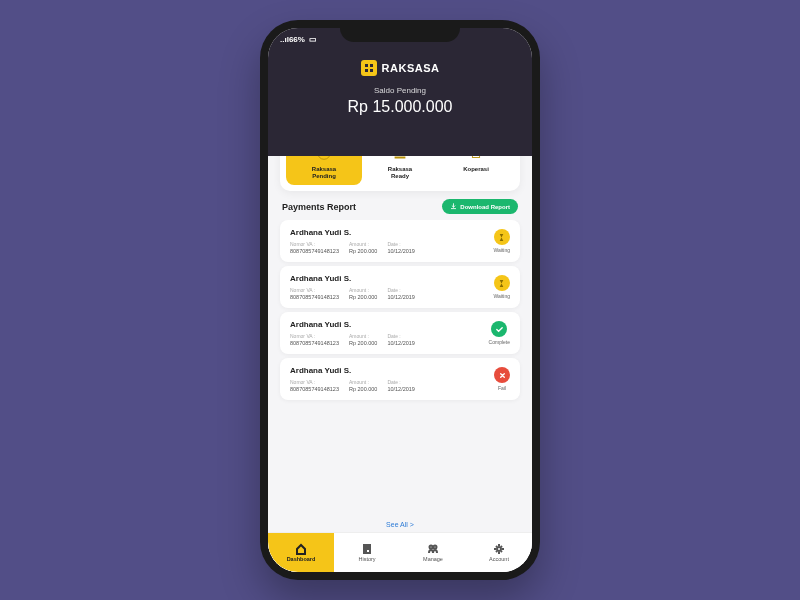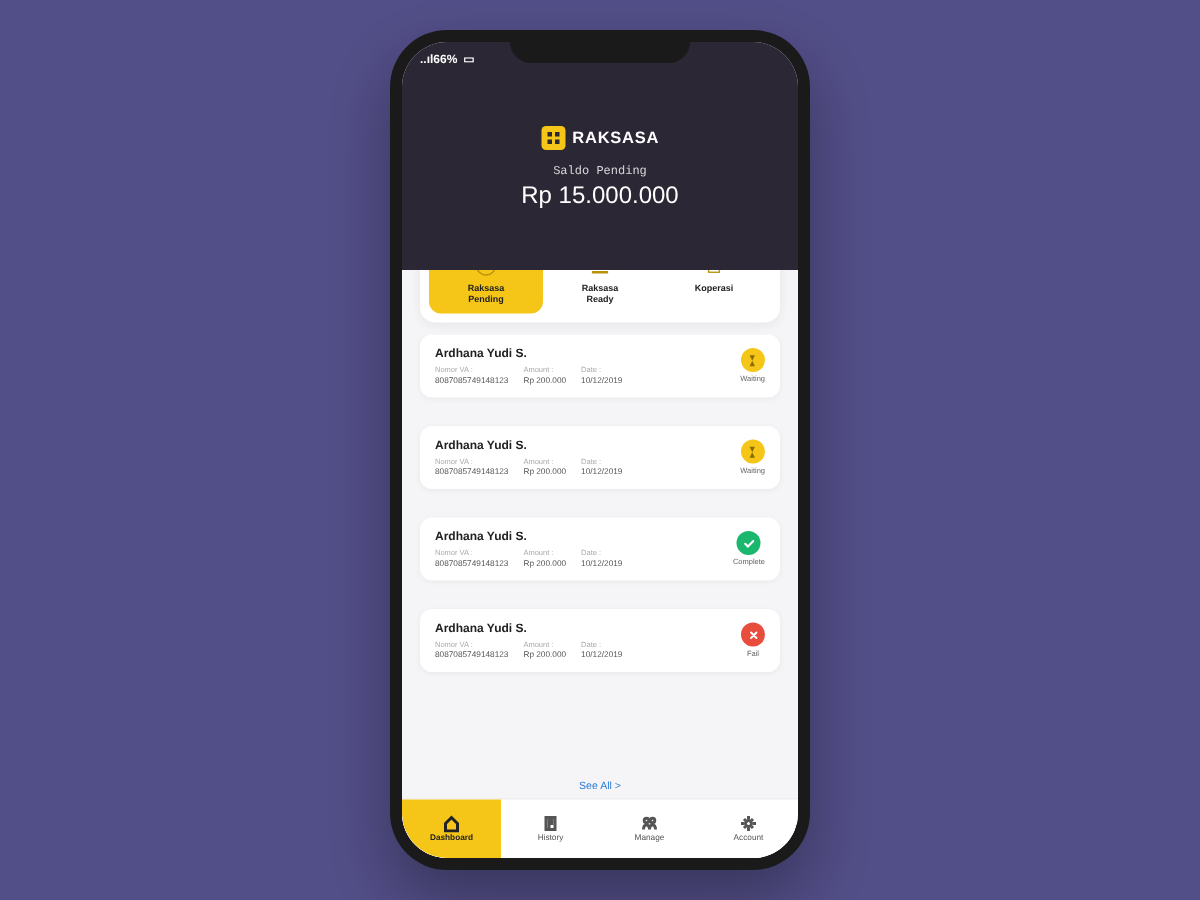--- a/index.html
+++ b/index.html
@@ -58,35 +58,34 @@
     text-align: center;
     padding: 10px 0 40px;
     position: relative;
   }
   .logo-row {
     display: flex;
     align-items: center;
     justify-content: center;
     gap: 5px;
     margin-bottom: 10px;
-    margin-top: 24px;
   }
   .logo-mark {
     width: 16px; height: 16px;
     background: #f5c518;
     border-radius: 3px;
     display:flex;align-items:center;justify-content:center;
   }
   .logo-mark svg{width:10px;height:10px;}
   .logo-text {
     font-weight: 800;
     font-size: 11px;
     letter-spacing: .5px;
   }
-  .saldo-label { font-size: 8px; opacity: .8; margin-bottom: 3px; font-family: Liberation Mono, monospace; }
+  .saldo-label { font-size: 8px; opacity: .8; margin-bottom: 3px; }
   .saldo-value { font-size: 16px; font-weight: 400; }
 
   .content {
     background: #f5f5f7;
     flex: 1;
     display: flex;
     flex-direction: column;
     position: relative;
     overflow: hidden;
   }
@@ -143,21 +142,21 @@
     align-items: center;
     gap: 3px;
     cursor: pointer;
   }
   .download-btn svg{width:7px;height:7px;}
 
   .list {
     padding: 0 12px;
     display: flex;
     flex-direction: column;
-    gap: 19px;
+    gap: 4px;
     overflow: hidden;
     flex:1;
   }
   .card {
     background: #fff;
     border-radius: 8px;
     padding: 8px 10px;
     box-shadow: 0 1px 4px rgba(0,0,0,.05);
     display: flex;
     justify-content: space-between;
@@ -265,20 +264,29 @@
             <div class="tab-icon">
               <svg viewBox="0 0 20 20">
                 <path d="M4 6h12l-1 3H5z" fill="#f5c518" stroke="#b8920a"></path>
                 <rect x="6" y="9" width="8" height="6" fill="none" stroke="#b8920a"></rect>
               </svg>
             </div>
             <div class="tab-label">Koperasi</div>
           </div>
         </div>
 
+      <div class="report-header">
+        <div class="report-title">Payments Report</div>
+        <div class="download-btn">
+          <svg viewBox="0 0 10 10">
+              <path d="M5 1v5M3 4l2 2 2-2M2 8h6" stroke="#fff" stroke-width="1.2" fill="none" stroke-linecap="round"></path>
+            </svg>
+          <span>Download Report</span>
+        </div>
+      </div>
 
       <div class="list" id="list">
           <div class="card">
             <div class="card-left">
               <div class="card-name">Ardhana Yudi S.</div>
               <div class="card-meta">
                 <div class="meta-col">
                   <div class="lbl">Nomor VA :</div>
                   <div class="val">8087085749148123</div>
                 </div>

